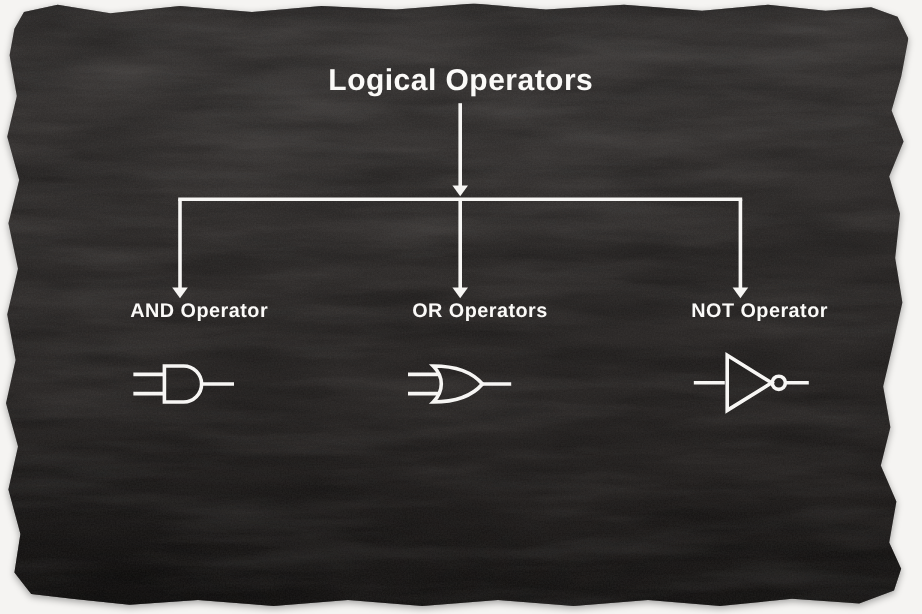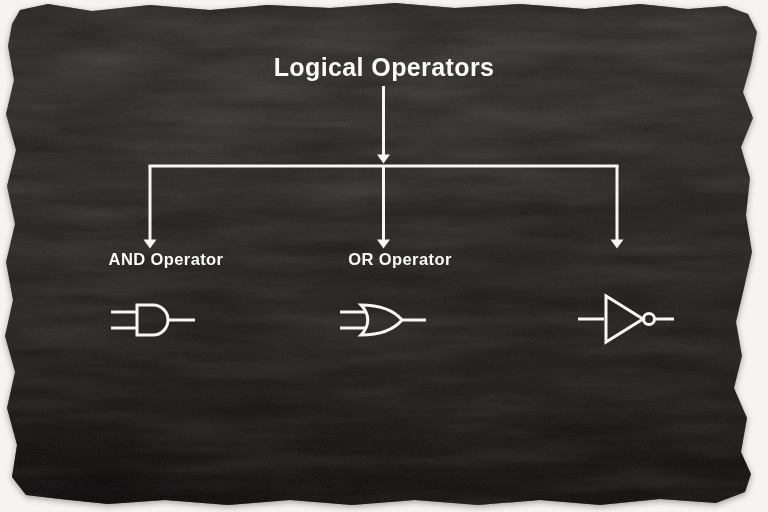--- a/index.html
+++ b/index.html
@@ -81,21 +81,22 @@
       </g>
       <g fill="#f7f6f4" stroke="none">
         <polygon points="377,154.5 390,154.5 383.5,163.5"></polygon>
         <polygon points="143.5,239.5 156.5,239.5 150,248.5"></polygon>
         <polygon points="377,239.5 390,239.5 383.5,248.5"></polygon>
         <polygon points="610.5,239.5 623.5,239.5 617,248.5"></polygon>
       </g>
     </svg>
 
     <div class="node-label label-and">AND Operator</div>
-    <div class="node-label label-or">OR Operator</div>
+    <div class="node-label label-or">OR Operators</div>
+    <div class="node-label label-not">NOT Operator</div>
 
     <svg class="gate gate-and" width="86" height="40" viewBox="0 0 86 40">
       <g stroke="#f7f6f4" stroke-width="3" fill="none">
         <path d="M0,12 H26"></path>
         <path d="M0,28 H26"></path>
         <path d="M26,5 H42 A15,15 0 0 1 42,35 H26 Z"></path>
         <path d="M57,20 H84"></path>
       </g>
     </svg>
 

